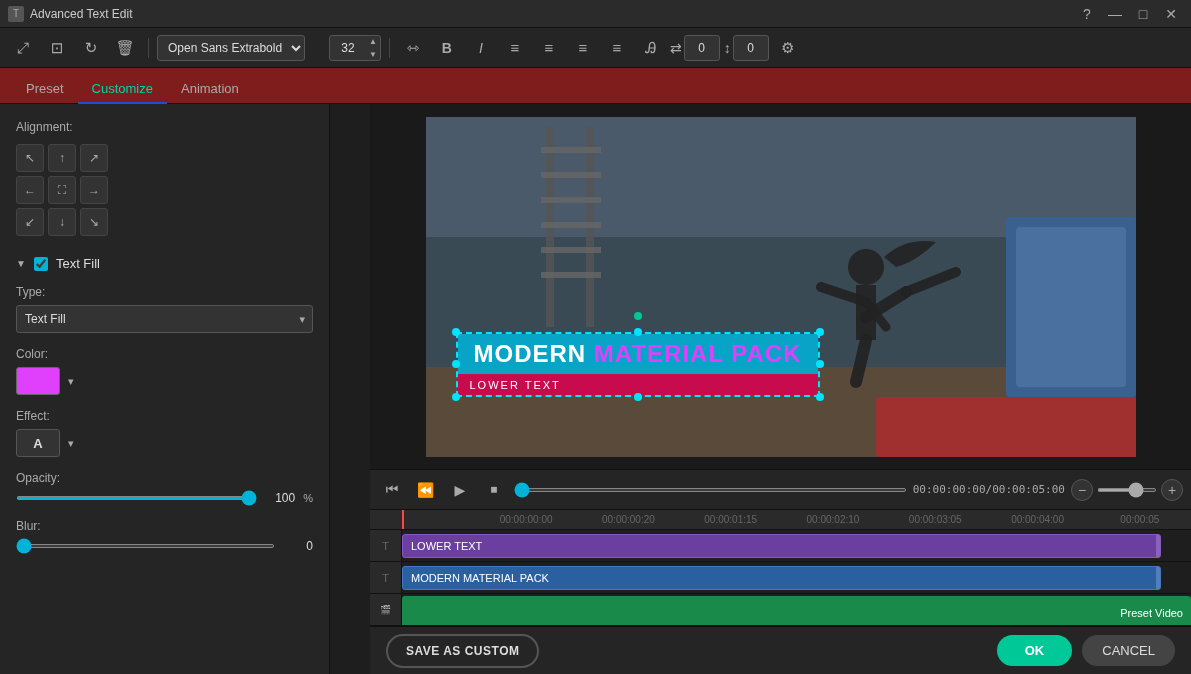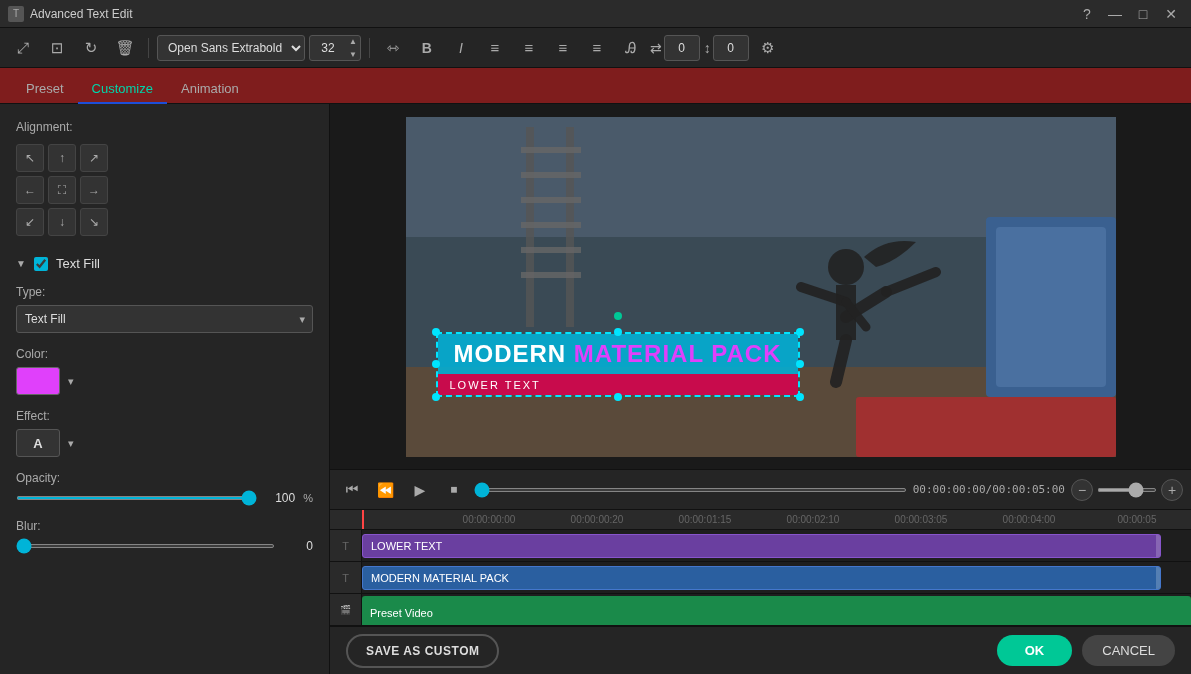--- a/index.html
+++ b/index.html
@@ -68,21 +68,21 @@
     }
     .toolbar-separator { width: 1px; height: 20px; background: #444; margin: 0 4px; }
     .font-select {
       background: #333; border: 1px solid #555; color: #ddd;
       padding: 2px 6px; border-radius: 3px; font-size: 12px;
       height: 26px; width: 148px; cursor: pointer;
     }
     .font-size-container {
       display: flex; align-items: center;
       background: #333; border: 1px solid #555; border-radius: 3px;
-      height: 26px; overflow: hidden;
+      height: 26px; overflow: hidden; margin-left: 20px;
     }
     .font-size-input {
       background: none; border: none; color: #ddd;
       width: 36px; text-align: center; font-size: 12px;
     }
     .font-size-arrows { display: flex; flex-direction: column; }
     .font-size-arrow {
       background: none; border: none; color: #aaa;
       font-size: 8px; cursor: pointer; padding: 0 3px; line-height: 13px;
     }
@@ -118,20 +118,21 @@
     .tab.active {
       color: #00d4aa;
       border-bottom: 2px solid #1d4ed8;
     }
 
     
     .main-content {
       display: flex;
       flex: 1;
       overflow: hidden;
+      gap: 40px;
     }
 
     
     .left-panel {
       width: 330px;
       background: #252525;
       border-right: 1px solid #111;
       overflow-y: auto;
       flex-shrink: 0;
       padding: 16px;
@@ -711,21 +712,21 @@
             <div class="track-clip blue" style="left:0;width:calc(100% - 30px);">
               <span>MODERN MATERIAL PACK</span>
               <div class="track-clip-resize"></div>
             </div>
           </div>
         </div>
 
         <div class="timeline-track">
           <div class="track-label" style="font-size:9px;">🎬</div>
           <div class="track-content">
-            <div class="track-clip green" style="left:0;width:100%;height:34px;top:2px;">
+            <div class="track-clip green" style="left:0;width:100%;height:34px;top:2px;justify-content:flex-end;">
               <span>Preset Video</span>
             </div>
           </div>
         </div>
 
       </div>
     </div>
 
     <div class="bottom-bar">
       <button class="save-custom-btn">SAVE AS CUSTOM</button>

